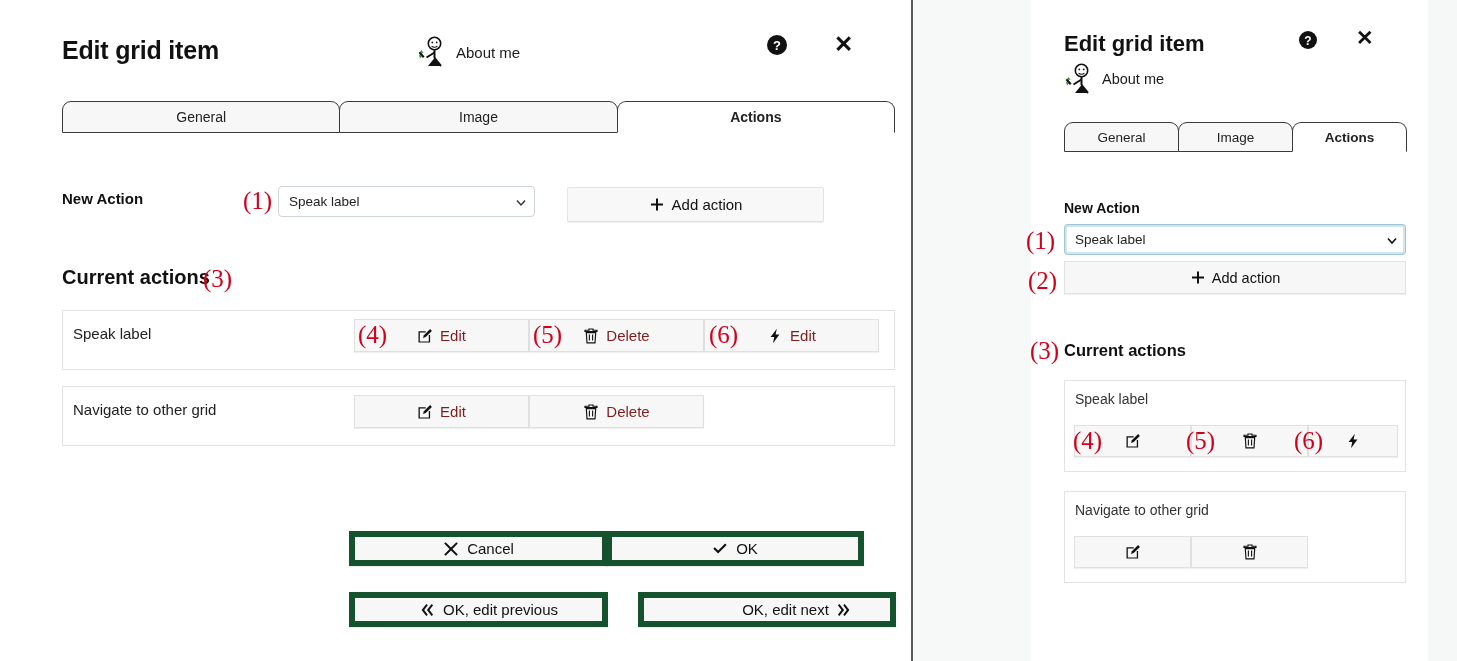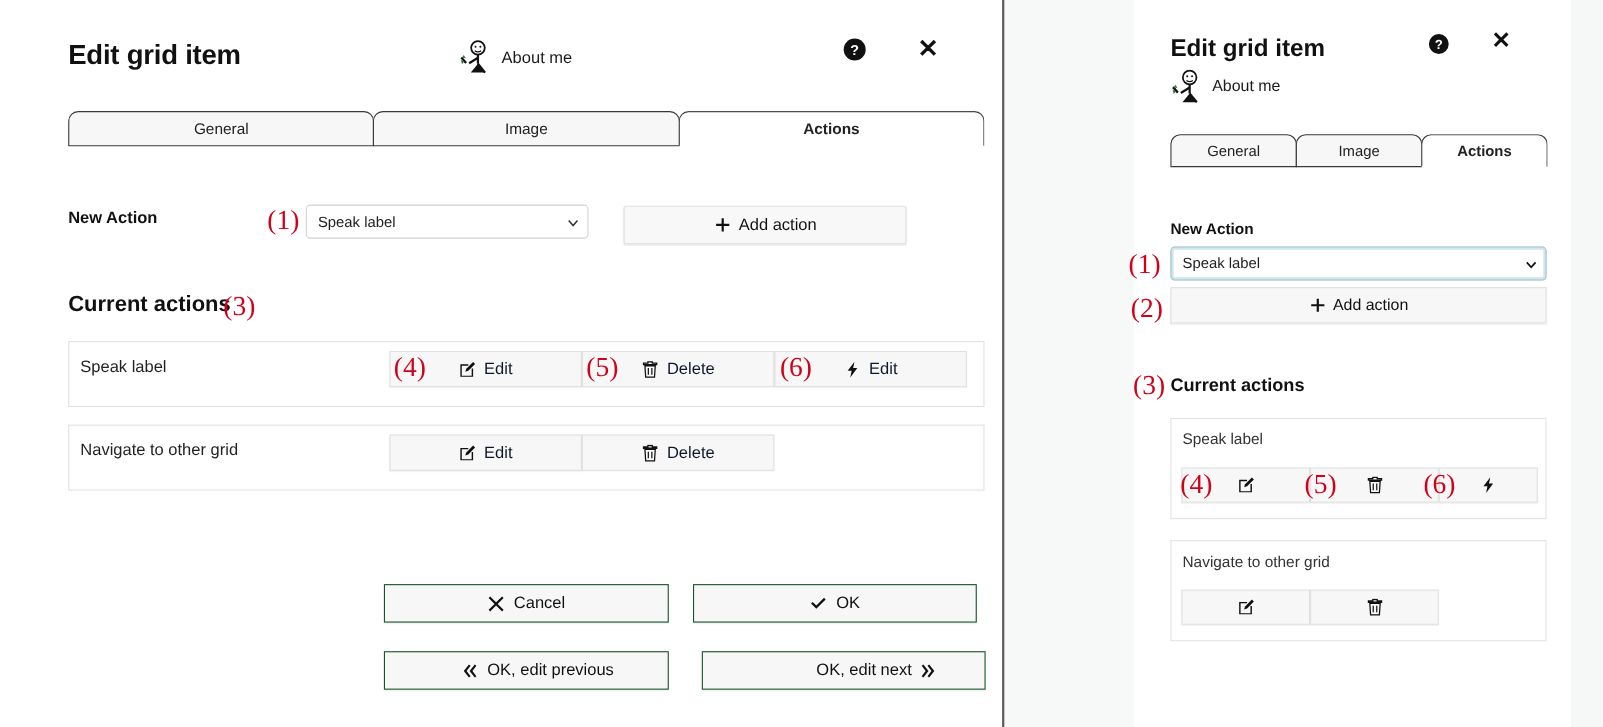--- a/index.html
+++ b/index.html
@@ -113,28 +113,28 @@
     background: #fff; border: 1px solid #e2e2e2;
   }
   .act-row .act-name {
     position: absolute; left: 10px; top: 14px;
     font-size: 15px; color: #222;
   }
   .act-btn {
     position: absolute; height: 33px;
     background: #f7f7f7; border: 1px solid #e0e0e0;
     display: flex; align-items: center; justify-content: center; gap: 7px;
-    font-size: 15px; color: #0f172a; cursor: pointer;
+    font-size: 15px; color: #7f1d1d; cursor: pointer;
     box-shadow: 0 1px 1px rgba(0,0,0,0.06);
   }
 
   
   .foot-btn {
     position: absolute; height: 35px;
-    background: #f7f7f7; border: 1px solid #14532d;
+    background: #f7f7f7; border: 6px solid #14532d;
     display: flex; align-items: center; justify-content: center; gap: 8px;
     font-size: 15px; color: #111; cursor: pointer;
     box-shadow: 0 1px 1px rgba(0,0,0,0.07);
   }
 
   
   .rp { position: absolute; left: 1031px; top: 0; width: 397px; height: 661px; background: #fff; }
 
   .rp-title {
     position: absolute; left: 33px; top: 31px;
@@ -330,21 +330,21 @@
     <div class="foot-btn" style="left:349px; top:531px; width:259px;">
       <span>
         <svg class="gi" viewBox="0 0 16 16">
             <path d="M2.6 1.2 8 6.6l5.4-5.4 1.4 1.4L9.4 8l5.4 5.4-1.4 1.4L8 9.4l-5.4 5.4-1.4-1.4L6.6 8 1.2 2.6z"></path>
           </svg>
       </span>
       <span>Cancel</span>
     </div>
 
     <div class="ann" style="left:656px; top:536px;">(8)</div>
-    <div class="foot-btn" style="left:630px; top:531px; width:258px;">
+    <div class="foot-btn" style="left:606px; top:531px; width:258px;">
       <span>
         <svg class="gi" viewBox="0 0 16 16">
             <path d="M6.1 12.5 1.3 7.7l1.5-1.5 3.3 3.3 7-7 1.5 1.5z"></path>
           </svg>
       </span>
       <span>OK</span>
     </div>
 
     <div class="ann" style="left:352px; top:597px;">(9)</div>
     <div class="foot-btn" style="left:349px; top:592px; width:259px;padding-left:20px;">

